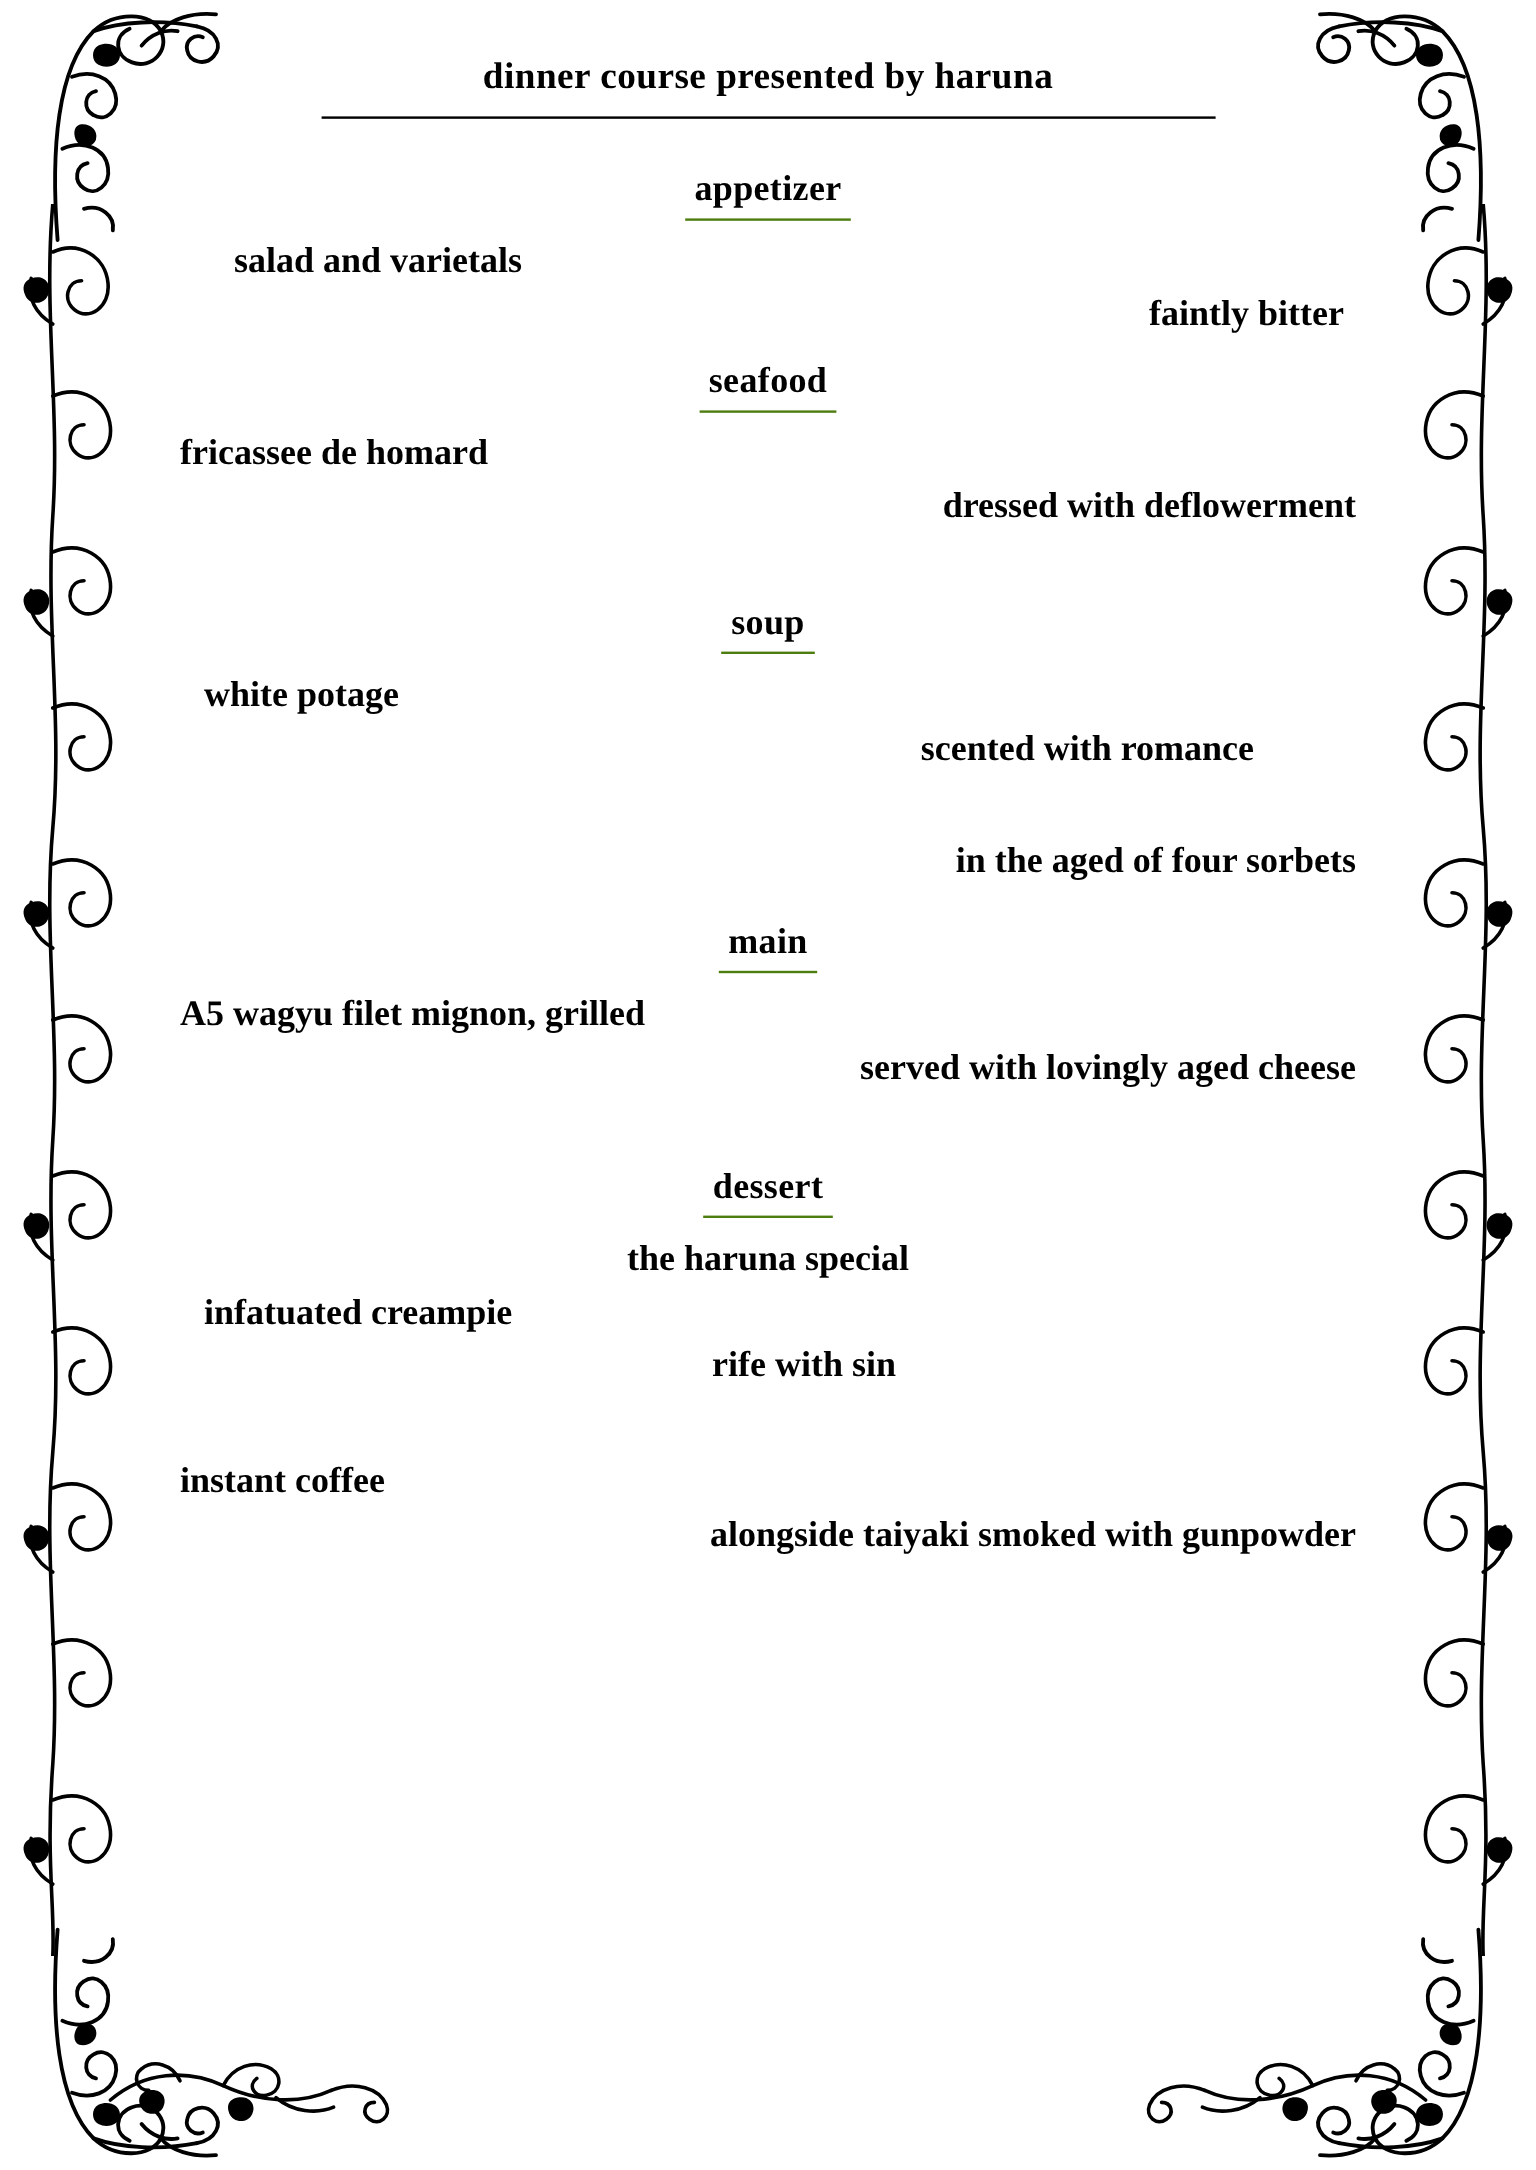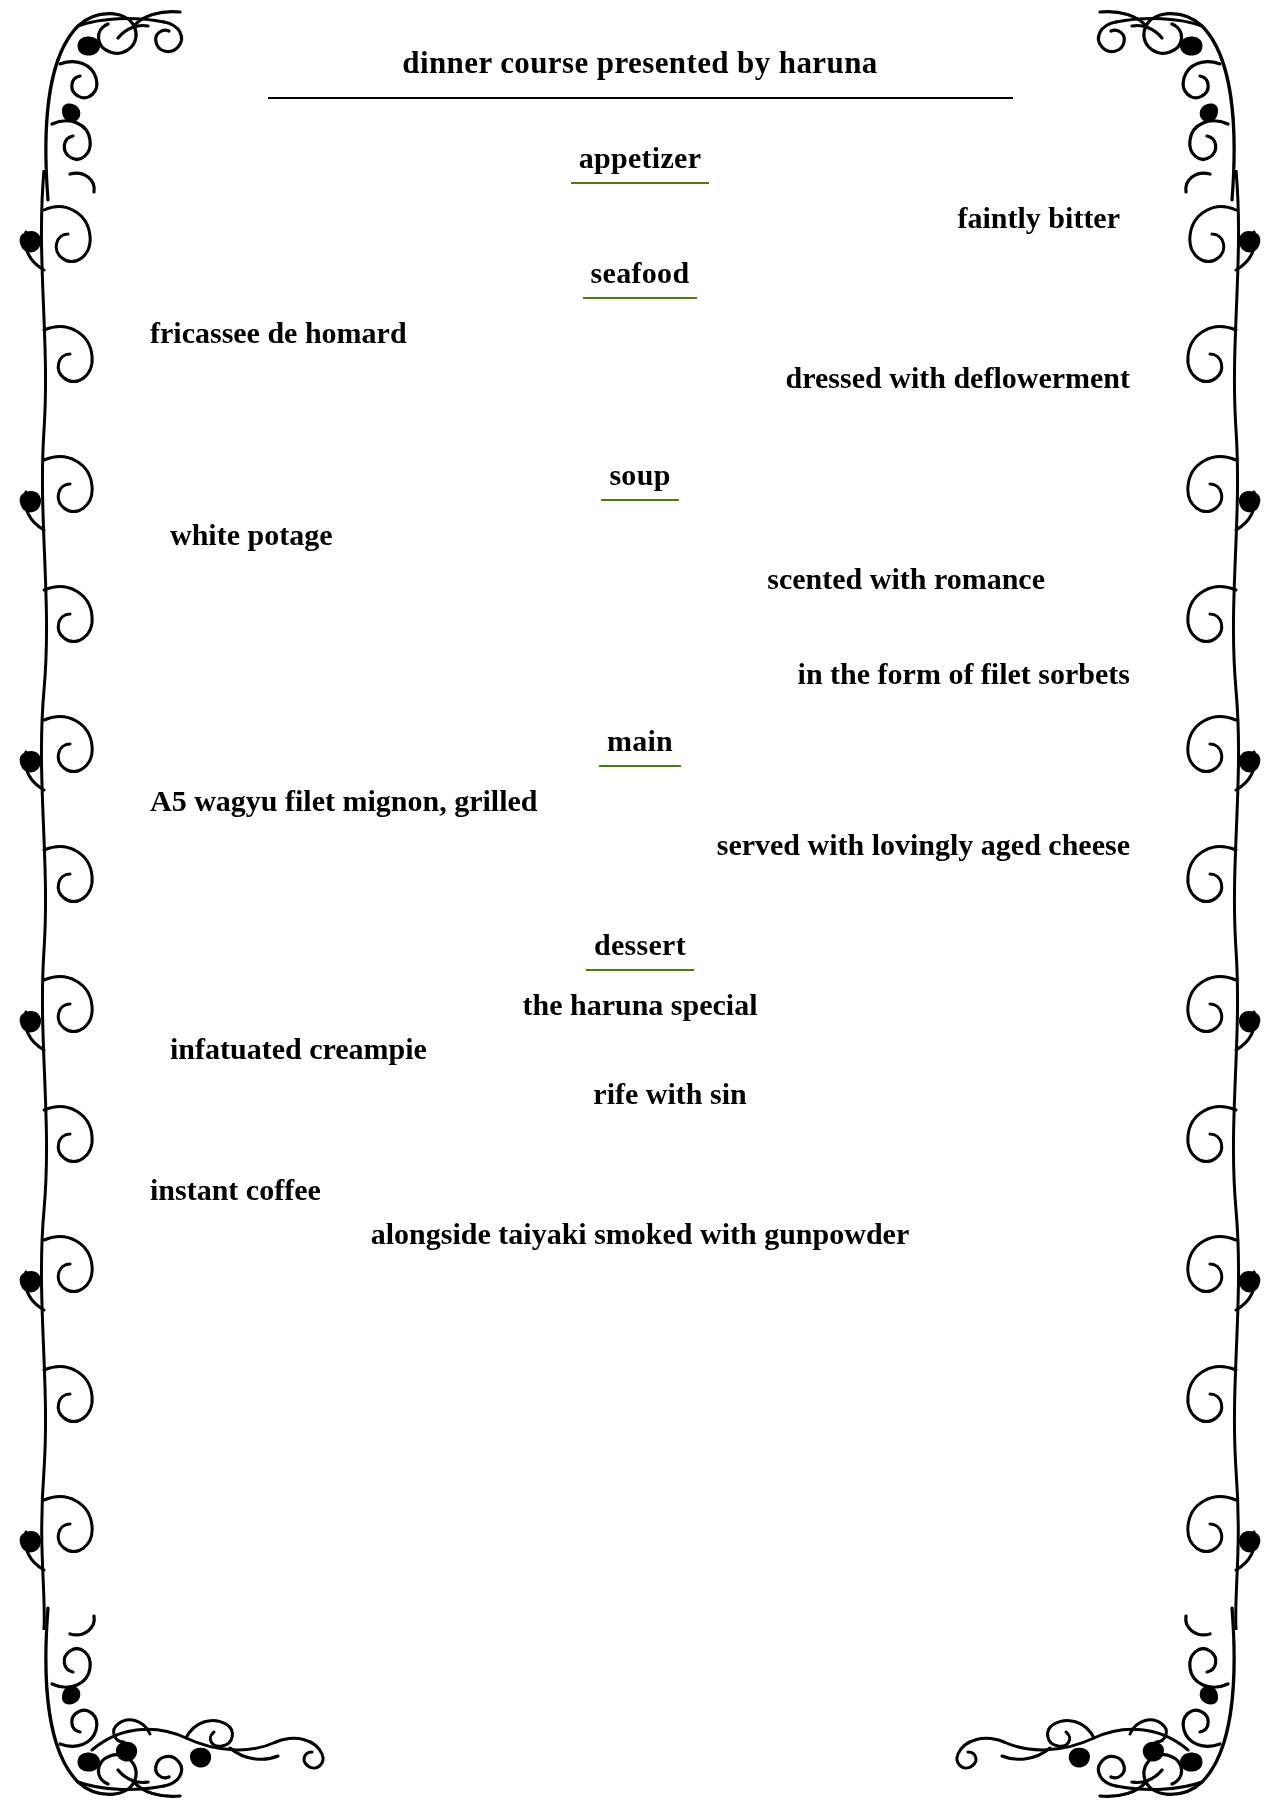--- a/index.html
+++ b/index.html
@@ -281,20 +281,21 @@
 </div>
 
 <div class="menu">
 
   <div class="menu-title">dinner course presented by haruna</div>
   <div class="title-rule"></div>
 
   <div class="course">
     <div class="course-heading">appetizer</div>
     <div class="lines">
+      <div class="line left">salad and varietals</div>
       <div class="line right">faintly bitter</div>
     </div>
   </div>
 
   <div class="course" style="margin-top:16px;">
     <div class="course-heading">seafood</div>
     <div class="lines">
       <div class="line left" style="padding-left:0px;">fricassee de homard</div>
       <div class="line right" style="padding-right:0px;">dressed with deflowerment</div>
     </div>
@@ -303,21 +304,21 @@
   <div class="course" style="margin-top:58px;">
     <div class="course-heading">soup</div>
     <div class="lines">
       <div class="line left" style="padding-left:20px;">white potage</div>
       <div class="line right" style="padding-right:85px;">scented with romance</div>
     </div>
   </div>
 
   <div class="course noheading" style="margin-top:50px;">
     <div class="lines">
-      <div class="line right" style="padding-right:0px;">in the form of filet sorbets</div>
+      <div class="line right" style="padding-right:0px;">in the aged of four sorbets</div>
     </div>
   </div>
 
   <div class="course" style="margin-top:28px;">
     <div class="course-heading">main</div>
     <div class="lines">
       <div class="line left" style="padding-left:0px;">A5 wagyu filet mignon, grilled</div>
       <div class="line right" style="padding-right:0px;">served with lovingly aged cheese</div>
     </div>
   </div>
@@ -327,17 +328,17 @@
     <div class="lines">
       <div class="line center">the haruna special</div>
       <div class="line left" style="padding-left:20px;">infatuated creampie</div>
       <div class="line center" style="padding-left:60px;">rife with sin</div>
     </div>
   </div>
 
   <div class="course noheading" style="margin-top:52px;">
     <div class="lines">
       <div class="line left" style="padding-left:0px;">instant coffee</div>
-      <div class="line right" style="padding-right:0px;text-align:center;">alongside taiyaki smoked with gunpowder</div>
+      <div class="line right" style="padding-right:0px;">alongside taiyaki smoked with gunpowder</div>
     </div>
   </div>
 
 </div>
 
 </body></html>

